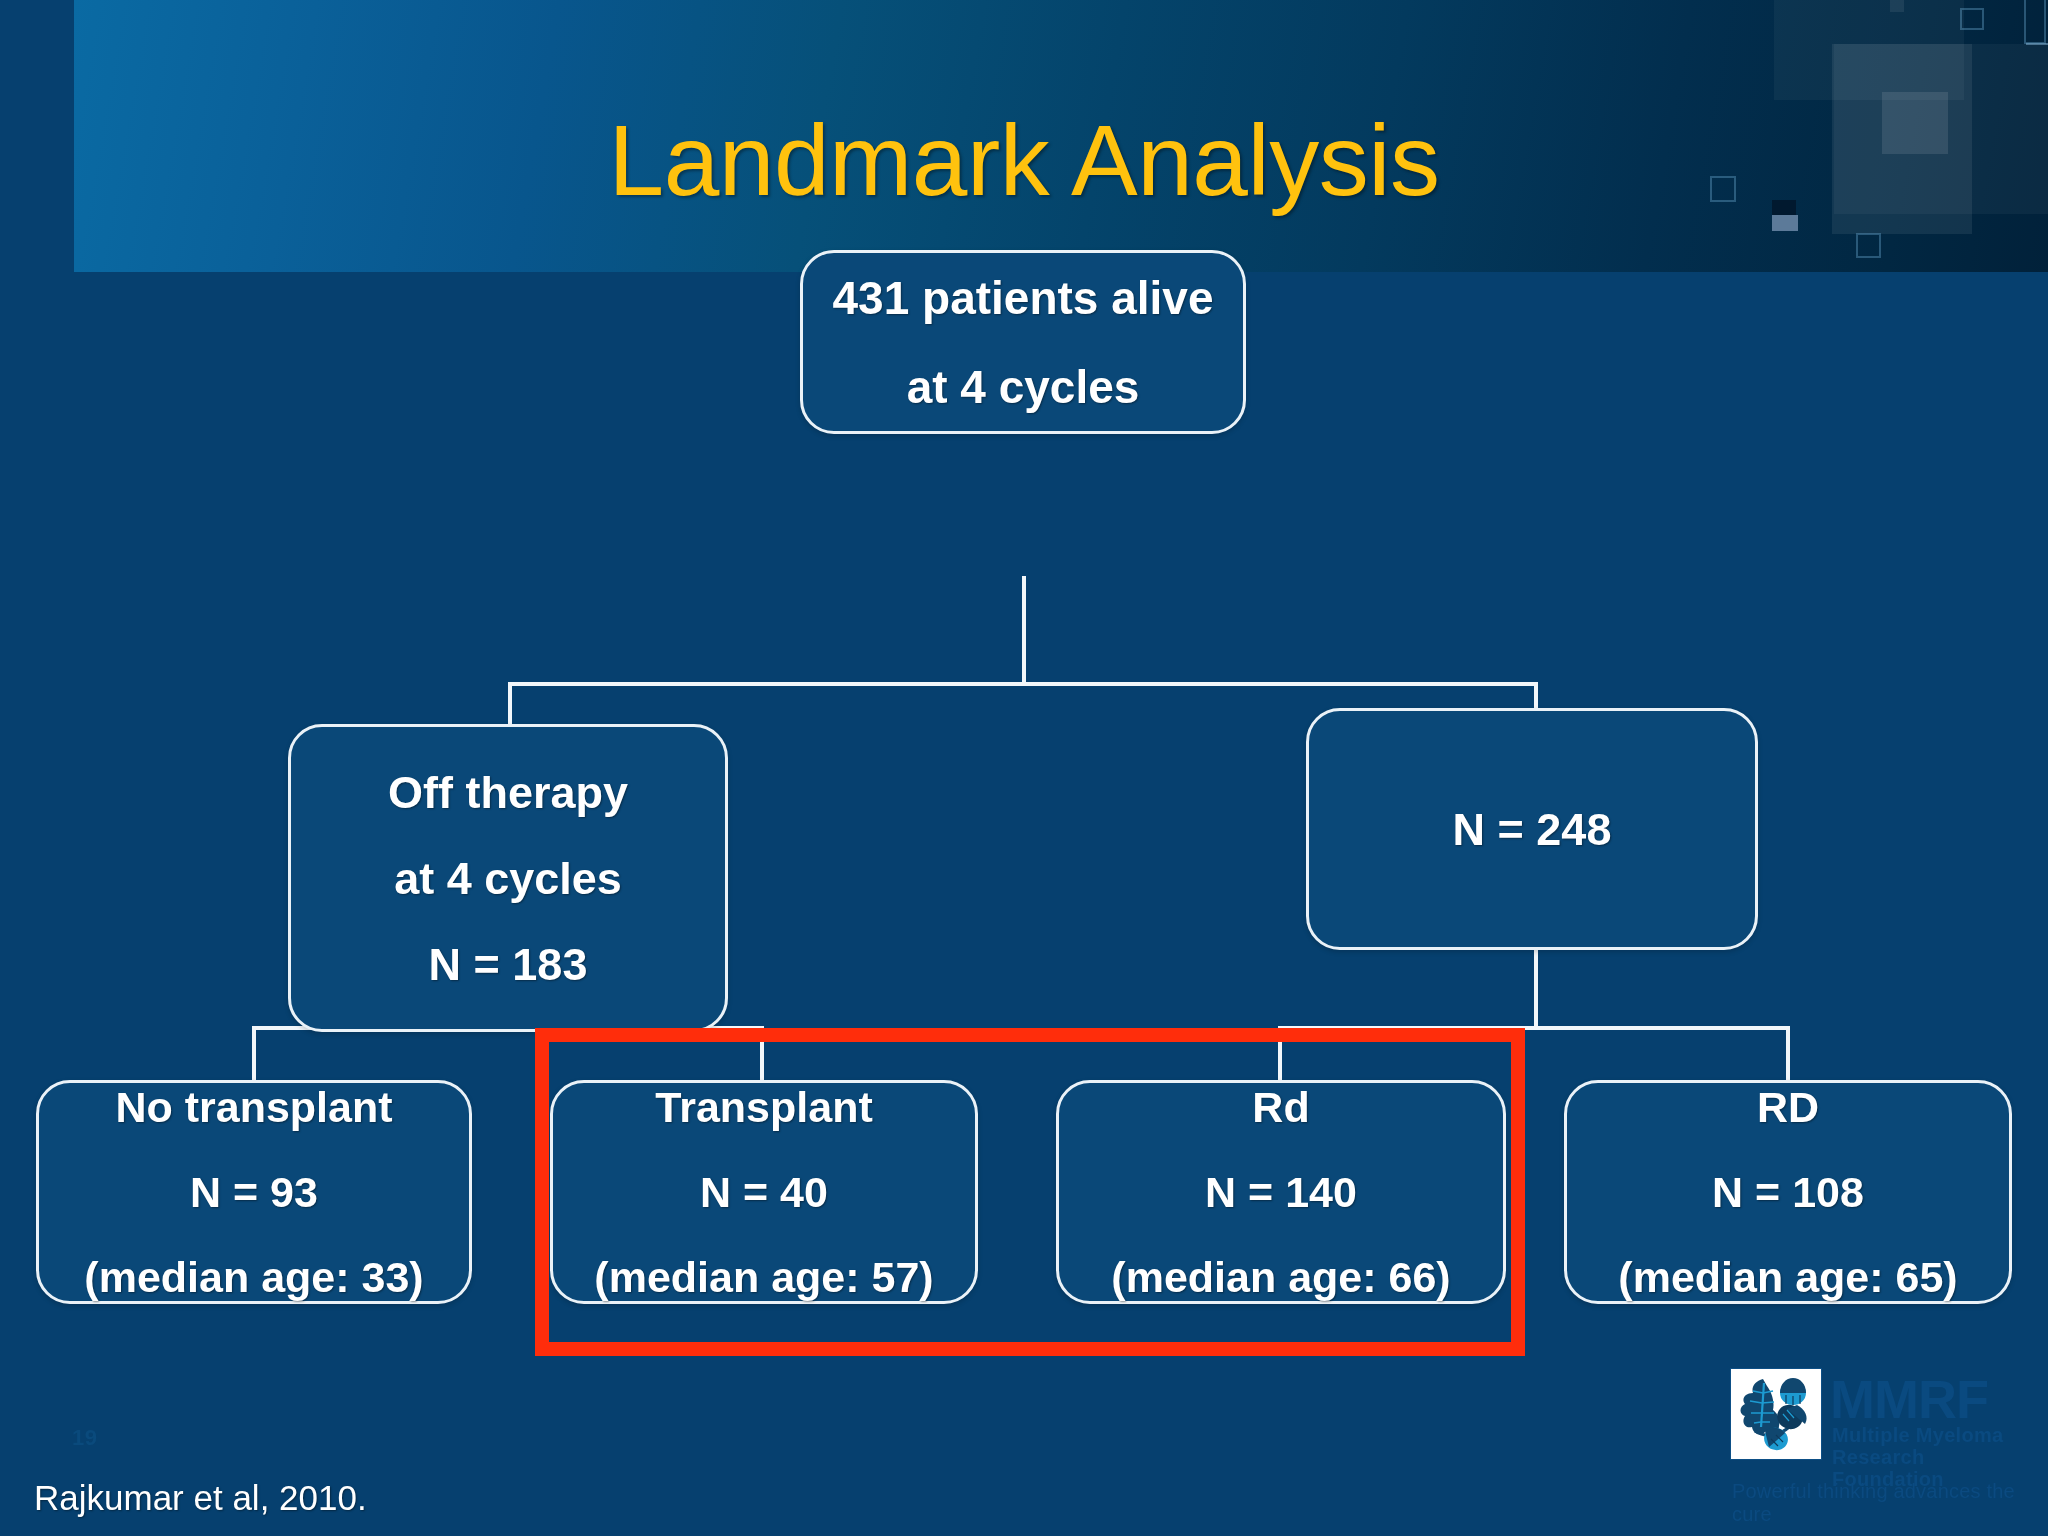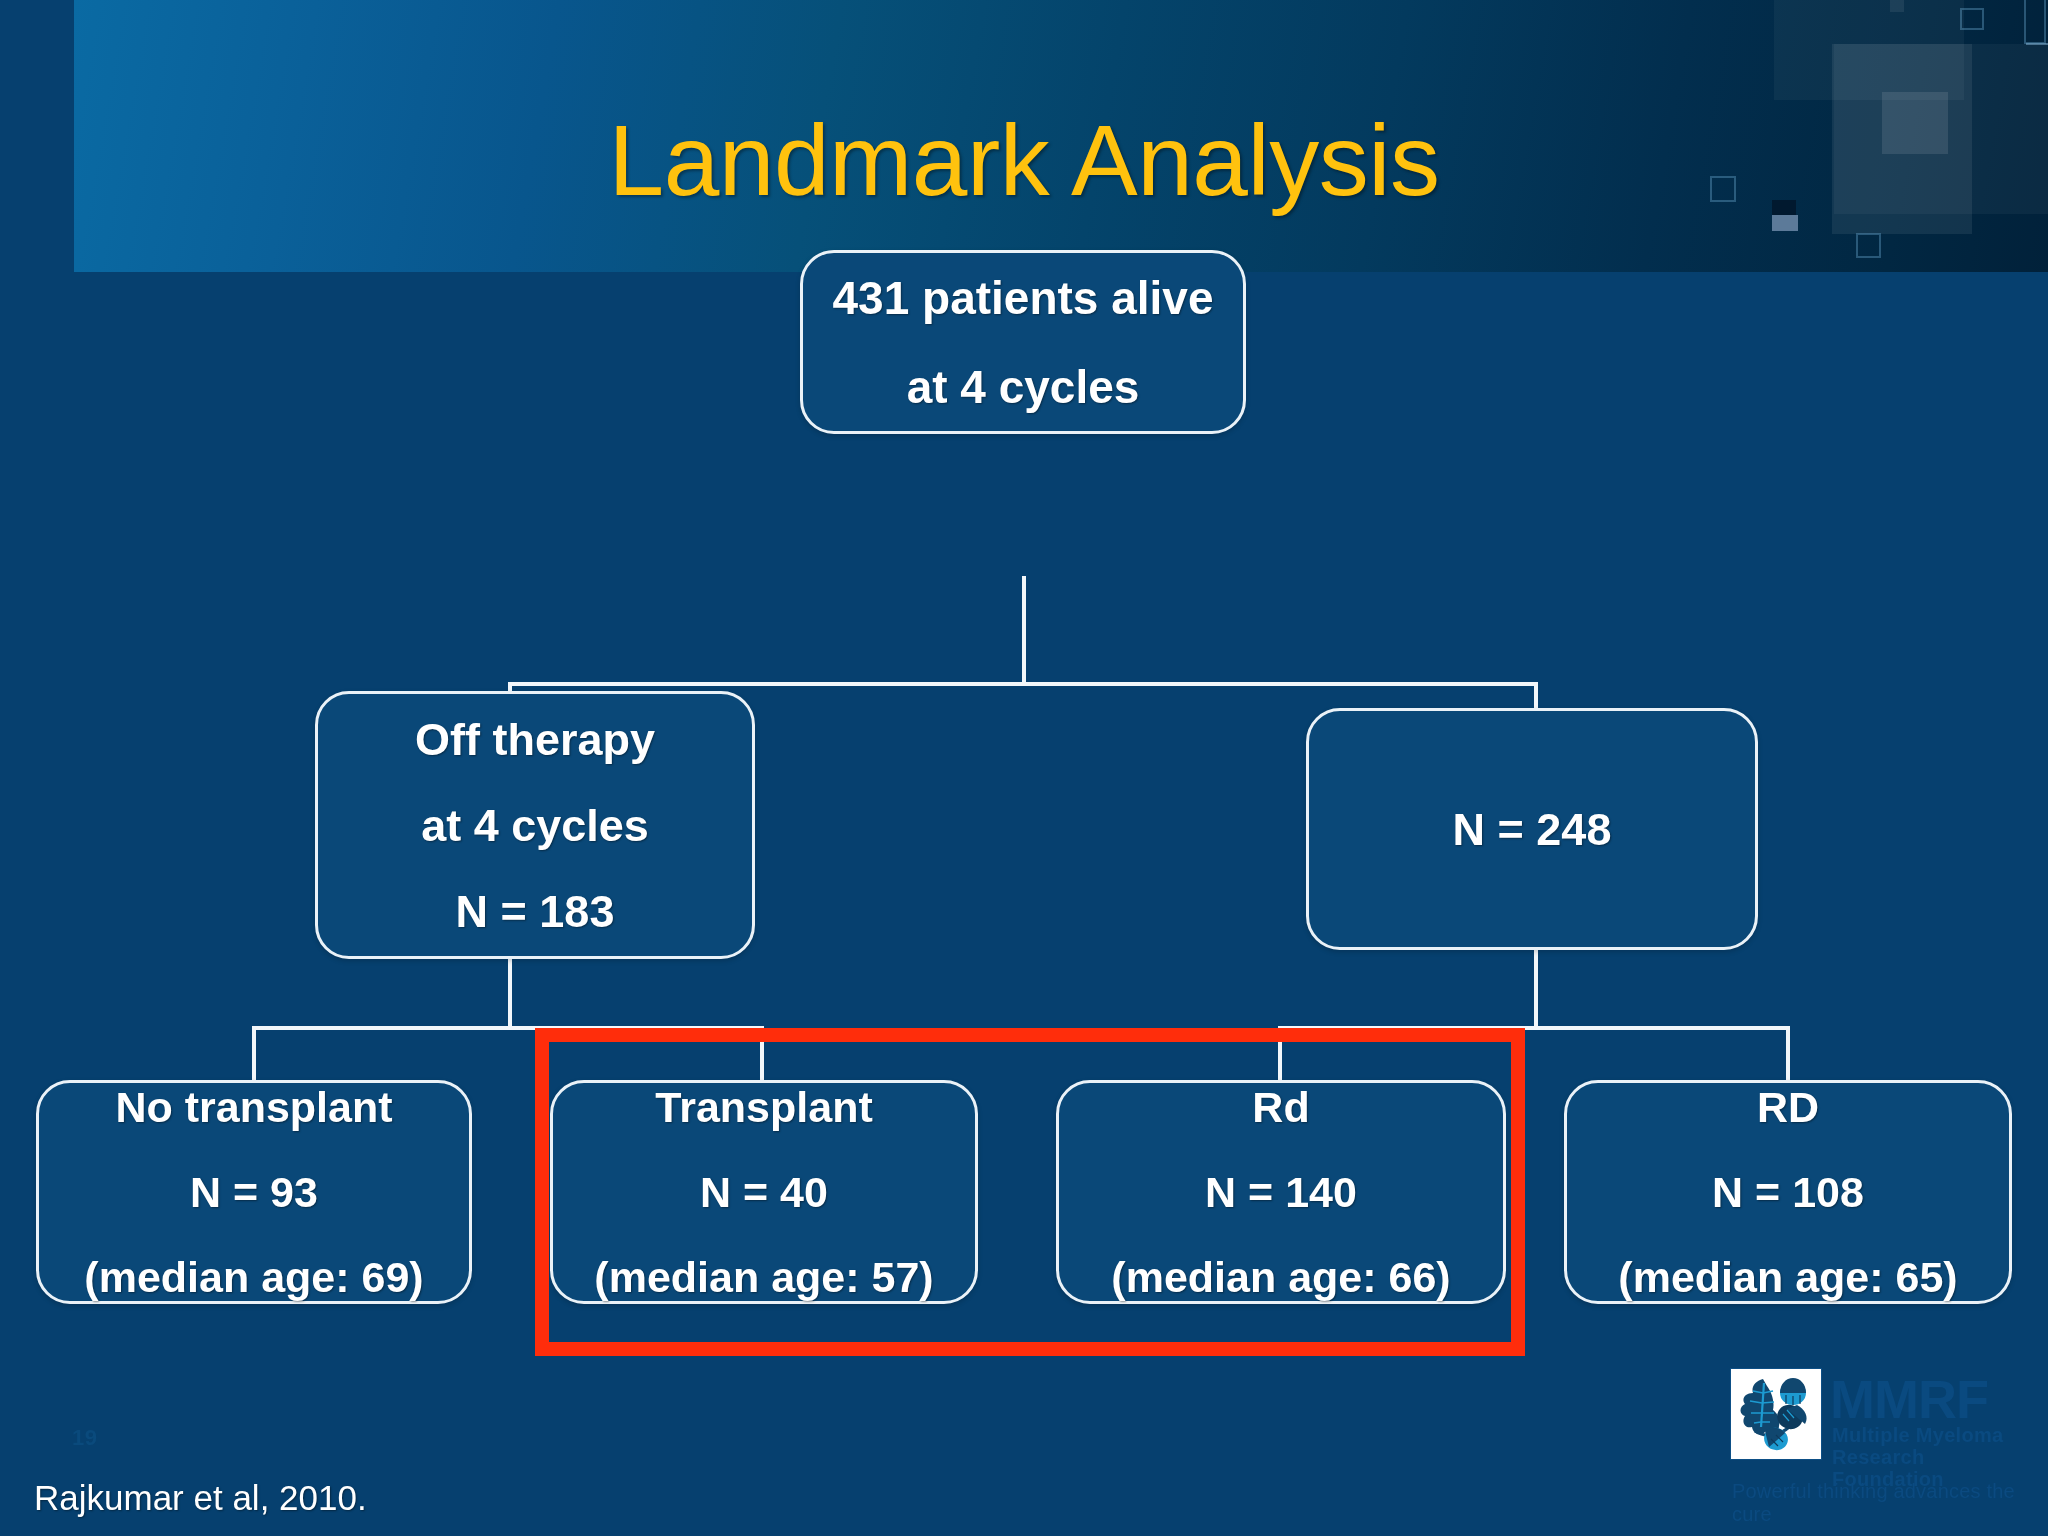--- a/index.html
+++ b/index.html
@@ -166,34 +166,34 @@
     <div class="conn vline" style="left:1534px; top:678px; height:78px;"></div>
     <div class="conn hline" style="left:1278px; top:754px; width:512px;"></div>
     <div class="conn vline" style="left:1278px; top:754px; height:56px;"></div>
     <div class="conn vline" style="left:1786px; top:754px; height:56px;"></div>
 
     <div class="node lvl1" style="left:800px; top:-22px; width:446px; height:184px;">
       <span class="line">431 patients alive</span>
       <span class="line">at 4 cycles</span>
     </div>
 
-    <div class="node lvl2" style="left:288px; top:419px; width:440px; height:268px;margin-left:27px;">
+    <div class="node lvl2" style="left:288px; top:452px; width:440px; height:308px;">
       <span class="line">Off therapy</span>
       <span class="line">at 4 cycles</span>
       <span class="line">N = 183</span>
     </div>
 
     <div class="node lvl2" style="left:1306px; top:436px; width:452px; height:242px;">
       <span class="line">N = 248</span>
     </div>
 
     <div class="node lvl3" style="left:36px; top:808px; width:436px; height:224px;">
       <span class="line">No transplant</span>
       <span class="line">N = 93</span>
-      <span class="line">(median age: 69)</span>
+      <span class="line">(median age: 33)</span>
     </div>
 
     <div class="node lvl3" style="left:550px; top:808px; width:428px; height:224px;">
       <span class="line">Transplant</span>
       <span class="line">N = 40</span>
       <span class="line">(median age: 57)</span>
     </div>
 
     <div class="node lvl3" style="left:1056px; top:808px; width:450px; height:224px;">
       <span class="line">Rd</span>

